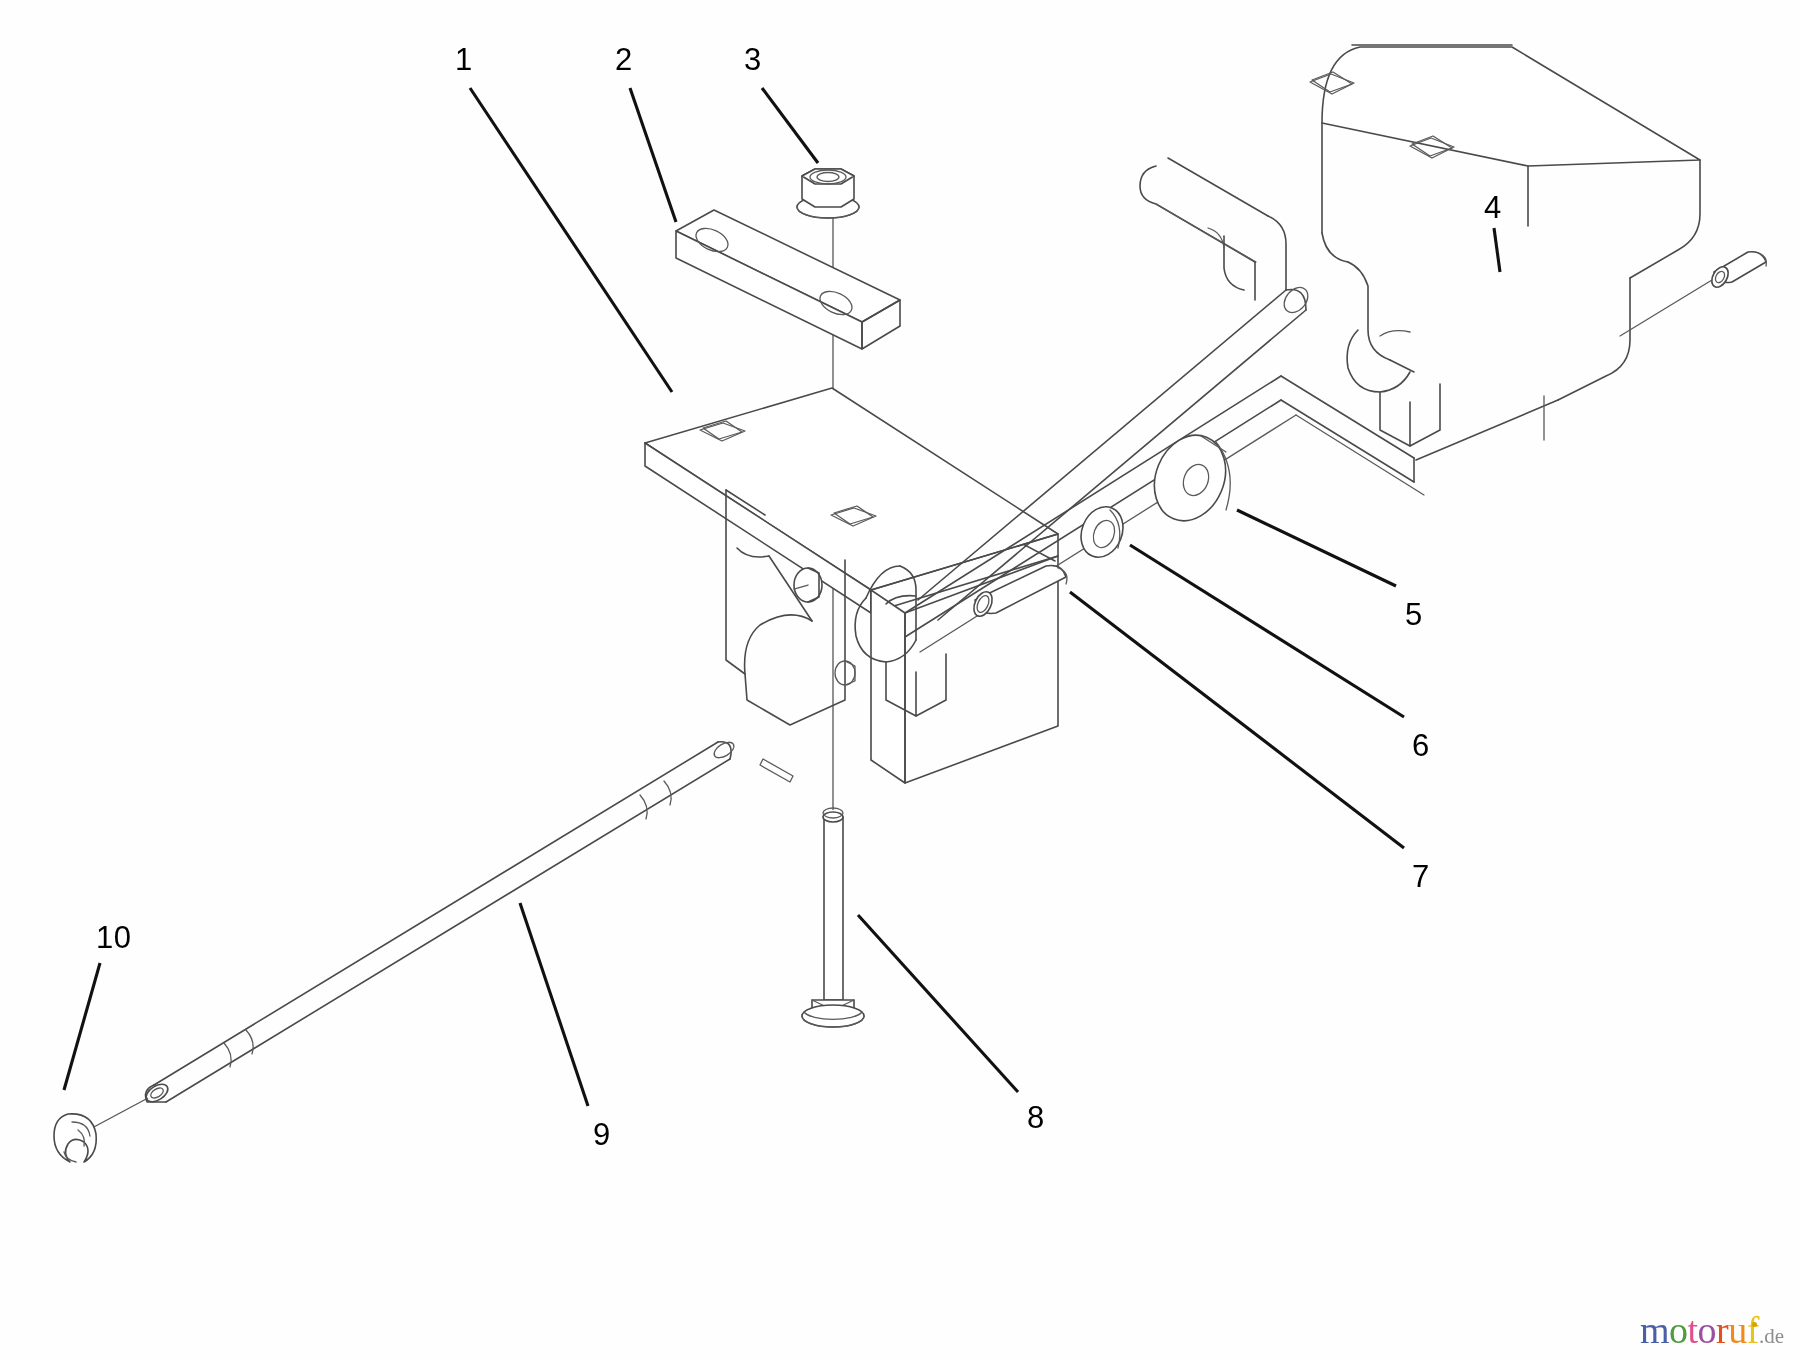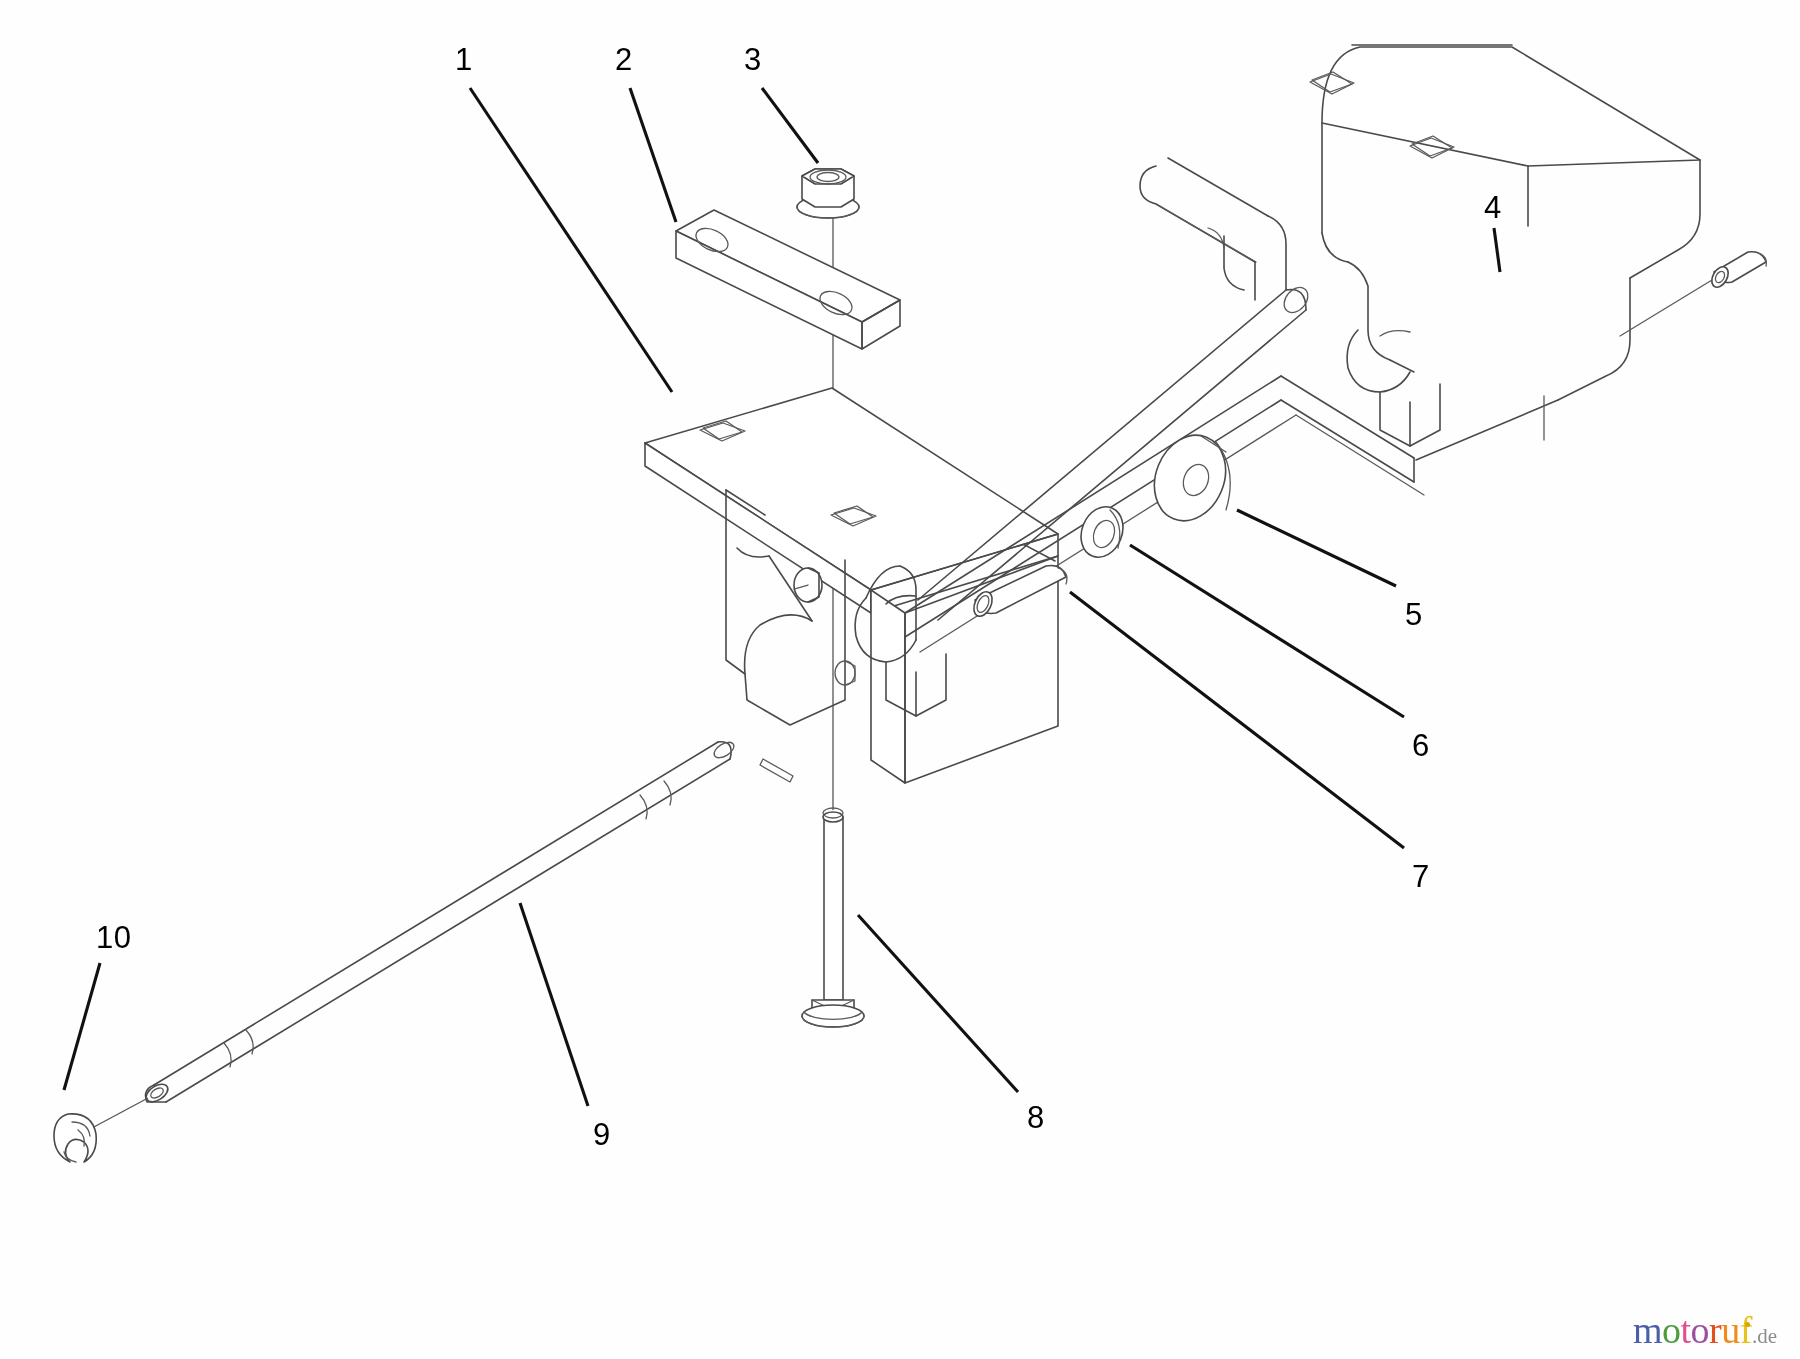--- a/index.html
+++ b/index.html
@@ -31,21 +31,21 @@
     font-size: 31px;
     font-weight: 400;
     color: #000000;
     letter-spacing: 0.5px;
     white-space: nowrap;
     user-select: none;
   }
   
   #watermark {
     position: absolute;
-    right: 23px;
+    right: 16px;
     bottom: 10px;
     font-family: "Liberation Serif", serif;
     font-size: 38px;
     line-height: 1;
     letter-spacing: -0.5px;
     white-space: nowrap;
     user-select: none;
   }
   #watermark .wm-ch { font-weight: 400; }
   #watermark .wm-tld {

